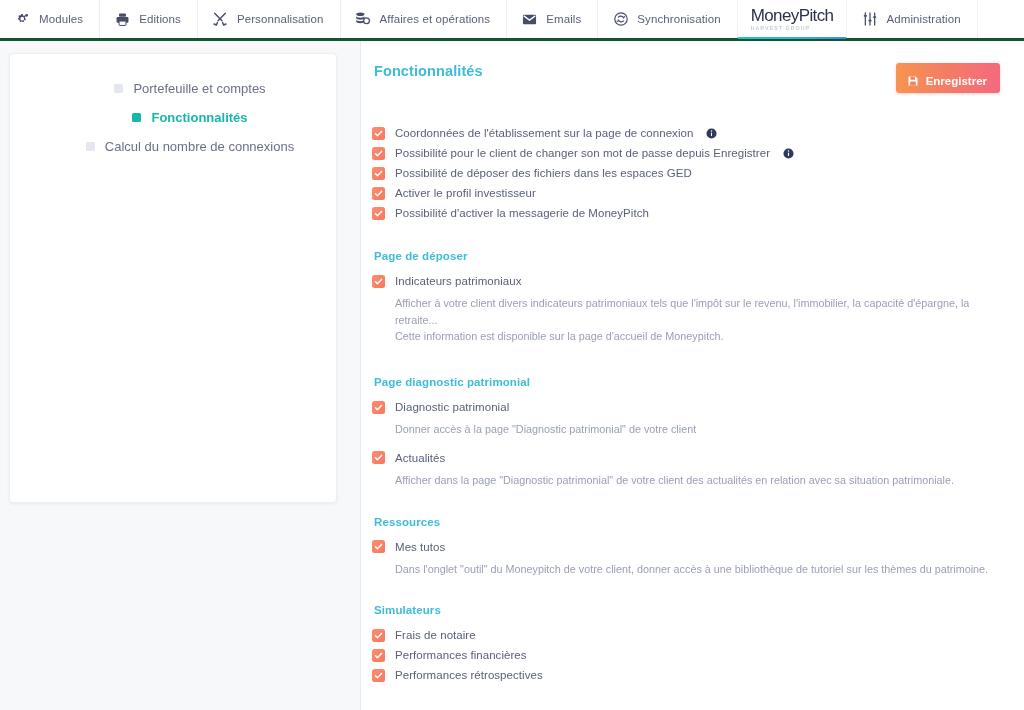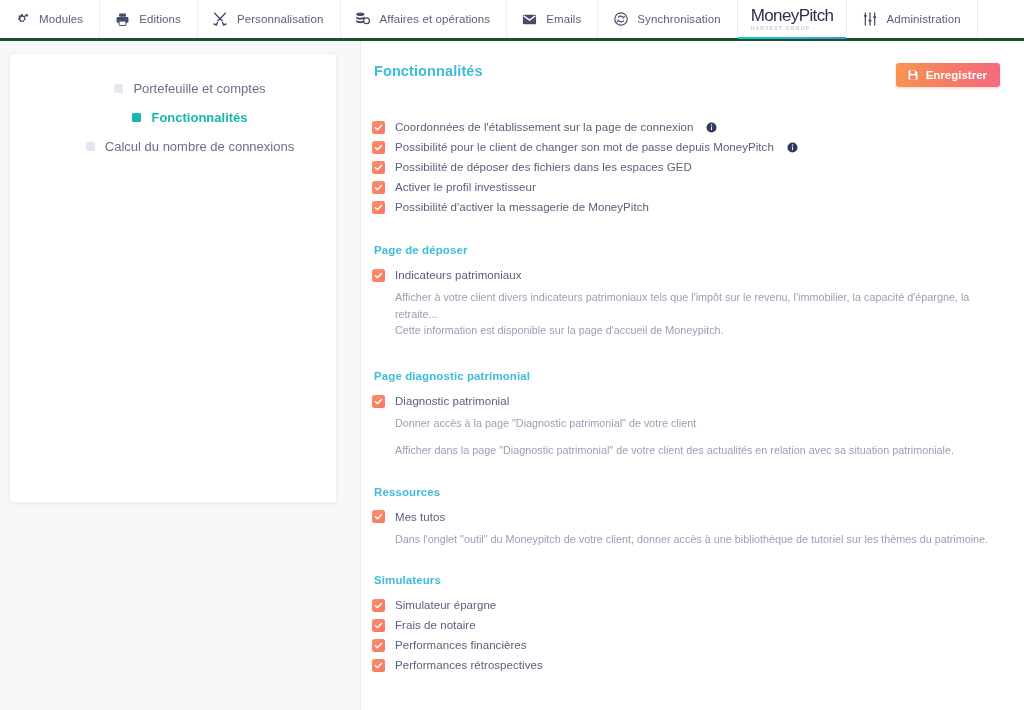--- a/index.html
+++ b/index.html
@@ -123,21 +123,21 @@
     font-size: 14.5px;
     color: #3fbcd8;
     font-weight: bold;
     letter-spacing: .1px;
     padding-left: 2px;
   }
   .save-btn {
     display: inline-flex;
     align-items: center;
     gap: 7px;
-    padding: 6px 13px 6px 11px;
+    padding: 12px 13px 6px 11px;
     border: none;
     border-radius: 3px;
     background: linear-gradient(95deg, #f79551 0%, #f47e63 45%, #f4697f 100%);
     color: #fff;
     font-size: 11.5px;
     font-weight: bold;
     font-family: "Liberation Sans", sans-serif;
     cursor: pointer;
     box-shadow: 0 1px 3px rgba(244,120,110,.35);
     white-space: nowrap;
@@ -344,21 +344,21 @@
             </svg>
         </span>
       </div>
 
       <div class="opt-row">
         <span class="cb">
             <svg width="9" height="9" viewBox="0 0 24 24" fill="none" stroke="#fff" stroke-width="4" stroke-linecap="round" stroke-linejoin="round">
               <path d="M4 12.8l5.2 5.2L20 6.4"></path>
             </svg>
           </span>
-        <span class="opt-label">Possibilité pour le client de changer son mot de passe depuis MoneyPitch</span>
+        <span class="opt-label">Possibilité pour le client de changer son mot de passe depuis Enregistrer</span>
         <span class="info-ico">
           <svg width="11" height="11" viewBox="0 0 24 24">
               <circle cx="12" cy="12" r="11" fill="#2f3a5c"></circle>
               <rect x="10.8" y="9.6" width="2.4" height="8" rx="1.1" fill="#fff"></rect>
               <circle cx="12" cy="6.4" r="1.6" fill="#fff"></circle>
             </svg>
         </span>
       </div>
 
       <div class="opt-row">
@@ -414,20 +414,28 @@
           <span class="cb">
               <svg width="9" height="9" viewBox="0 0 24 24" fill="none" stroke="#fff" stroke-width="4" stroke-linecap="round" stroke-linejoin="round">
                 <path d="M4 12.8l5.2 5.2L20 6.4"></path>
               </svg>
             </span>
           <span class="opt-label">Diagnostic patrimonial</span>
         </div>
         <div class="opt-desc">Donner accès à la page "Diagnostic patrimonial" de votre client</div>
       </div>
       <div class="opt-block">
+        <div class="opt-row">
+          <span class="cb">
+              <svg width="9" height="9" viewBox="0 0 24 24" fill="none" stroke="#fff" stroke-width="4" stroke-linecap="round" stroke-linejoin="round">
+                <path d="M4 12.8l5.2 5.2L20 6.4"></path>
+              </svg>
+            </span>
+          <span class="opt-label">Actualités</span>
+        </div>
         <div class="opt-desc">Afficher dans la page "Diagnostic patrimonial" de votre client des actualités en relation avec sa situation patrimoniale.</div>
       </div>
     </div>
 
     <div class="section sec-ressources">
       <div class="section-title">Ressources</div>
       <div class="opt-block">
         <div class="opt-row">
           <span class="cb">
               <svg width="9" height="9" viewBox="0 0 24 24" fill="none" stroke="#fff" stroke-width="4" stroke-linecap="round" stroke-linejoin="round">
@@ -442,28 +450,20 @@
 
     <div class="section sec-simulateurs">
       <div class="section-title">Simulateurs</div>
 
       <div class="opt-row">
         <span class="cb">
             <svg width="9" height="9" viewBox="0 0 24 24" fill="none" stroke="#fff" stroke-width="4" stroke-linecap="round" stroke-linejoin="round">
               <path d="M4 12.8l5.2 5.2L20 6.4"></path>
             </svg>
           </span>
-        <span class="opt-label">Simulateur épargne</span>
-      </div>
-      <div class="opt-row">
-        <span class="cb">
-            <svg width="9" height="9" viewBox="0 0 24 24" fill="none" stroke="#fff" stroke-width="4" stroke-linecap="round" stroke-linejoin="round">
-              <path d="M4 12.8l5.2 5.2L20 6.4"></path>
-            </svg>
-          </span>
         <span class="opt-label">Frais de notaire</span>
       </div>
       <div class="opt-row">
         <span class="cb">
             <svg width="9" height="9" viewBox="0 0 24 24" fill="none" stroke="#fff" stroke-width="4" stroke-linecap="round" stroke-linejoin="round">
               <path d="M4 12.8l5.2 5.2L20 6.4"></path>
             </svg>
           </span>
         <span class="opt-label">Performances financières</span>
       </div>

